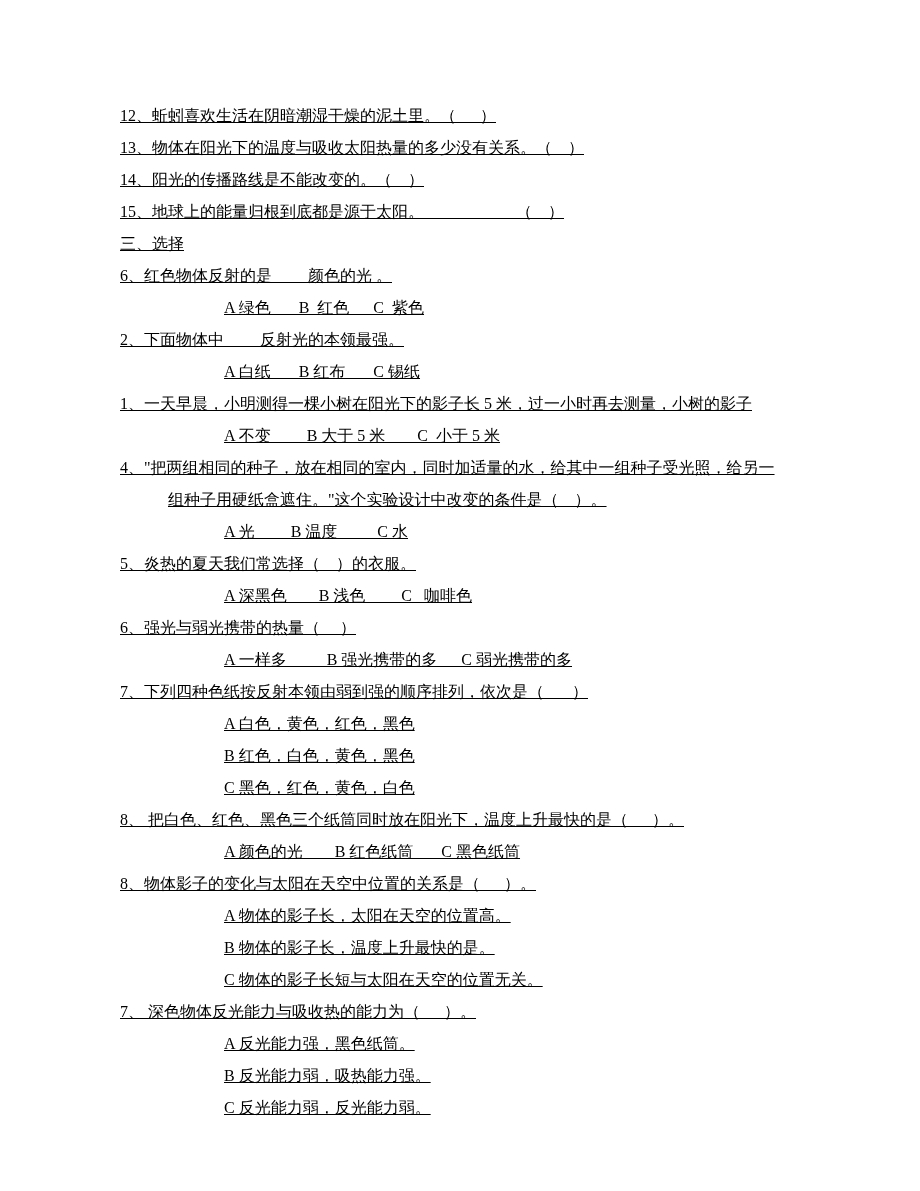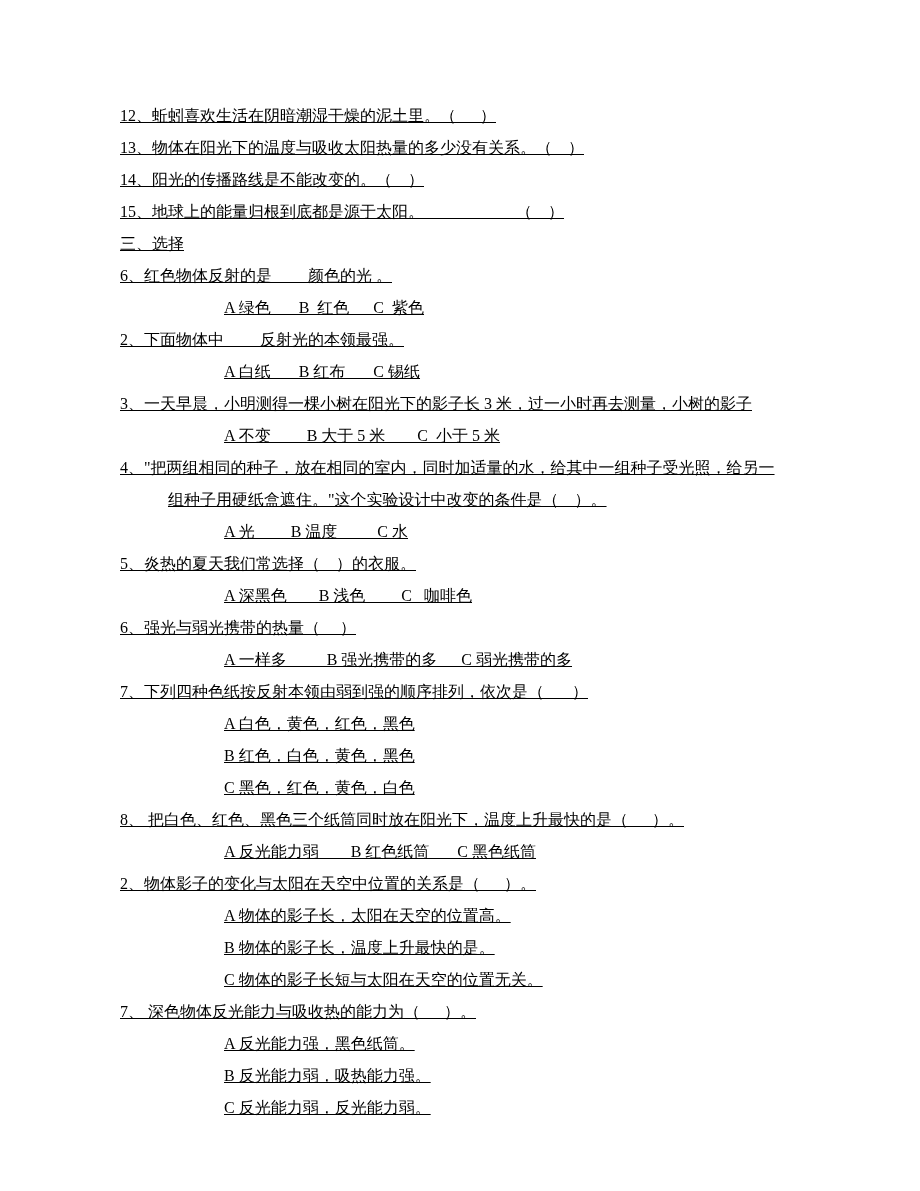--- a/index.html
+++ b/index.html
@@ -29,42 +29,42 @@
 <p class="line">14、阳光的传播路线是不能改变的。（    ）</p>
 <p class="line">15、地球上的能量归根到底都是源于太阳。                       （    ）</p>
 <p class="line">三、选择</p>
 
 <p class="line">6、红色物体反射的是         颜色的光 。</p>
 <p class="line indent-opt">A 绿色       B  红色      C  紫色</p>
 
 <p class="line">2、下面物体中         反射光的本领最强。</p>
 <p class="line indent-opt">A 白纸       B 红布       C 锡纸</p>
 
-<p class="line">3、一天早晨，小明测得一棵小树在阳光下的影子长 3 米，过一小时再去测量，小树的影子</p>
+<p class="line">1、一天早晨，小明测得一棵小树在阳光下的影子长 5 米，过一小时再去测量，小树的影子</p>
 <p class="line indent-opt">A 不变         B 大于 5 米        C  小于 5 米</p>
 
 <p class="line">4、"把两组相同的种子，放在相同的室内，同时加适量的水，给其中一组种子受光照，给另一</p>
 <p class="line indent1">组种子用硬纸盒遮住。"这个实验设计中改变的条件是（    ）。</p>
 <p class="line indent-opt">A 光         B 温度          C 水</p>
 
 <p class="line">5、炎热的夏天我们常选择（    ）的衣服。</p>
 <p class="line indent-opt">A 深黑色        B 浅色         C   咖啡色</p>
 
 <p class="line">6、强光与弱光携带的热量（     ）</p>
 <p class="line indent-opt">A 一样多          B 强光携带的多      C 弱光携带的多</p>
 
 <p class="line">7、下列四种色纸按反射本领由弱到强的顺序排列，依次是（       ）</p>
 <p class="line indent-opt">A 白色，黄色，红色，黑色</p>
 <p class="line indent-opt">B 红色，白色，黄色，黑色</p>
 <p class="line indent-opt">C 黑色，红色，黄色，白色</p>
 
 <p class="line">8、 把白色、红色、黑色三个纸筒同时放在阳光下，温度上升最快的是（      ）。</p>
-<p class="line indent-opt">A 反光能力弱        B 红色纸筒       C 黑色纸筒</p>
+<p class="line indent-opt">A 颜色的光        B 红色纸筒       C 黑色纸筒</p>
 
-<p class="line">2、物体影子的变化与太阳在天空中位置的关系是（      ）。</p>
+<p class="line">8、物体影子的变化与太阳在天空中位置的关系是（      ）。</p>
 <p class="line indent-opt">A 物体的影子长，太阳在天空的位置高。</p>
 <p class="line indent-opt">B 物体的影子长，温度上升最快的是。</p>
 <p class="line indent-opt">C 物体的影子长短与太阳在天空的位置无关。</p>
 
 <p class="line">7、 深色物体反光能力与吸收热的能力为（      ）。</p>
 <p class="line indent-opt">A 反光能力强，黑色纸筒。</p>
 <p class="line indent-opt">B 反光能力弱，吸热能力强。</p>
 <p class="line indent-opt">C 反光能力弱，反光能力弱。</p>
 
 </body></html>

